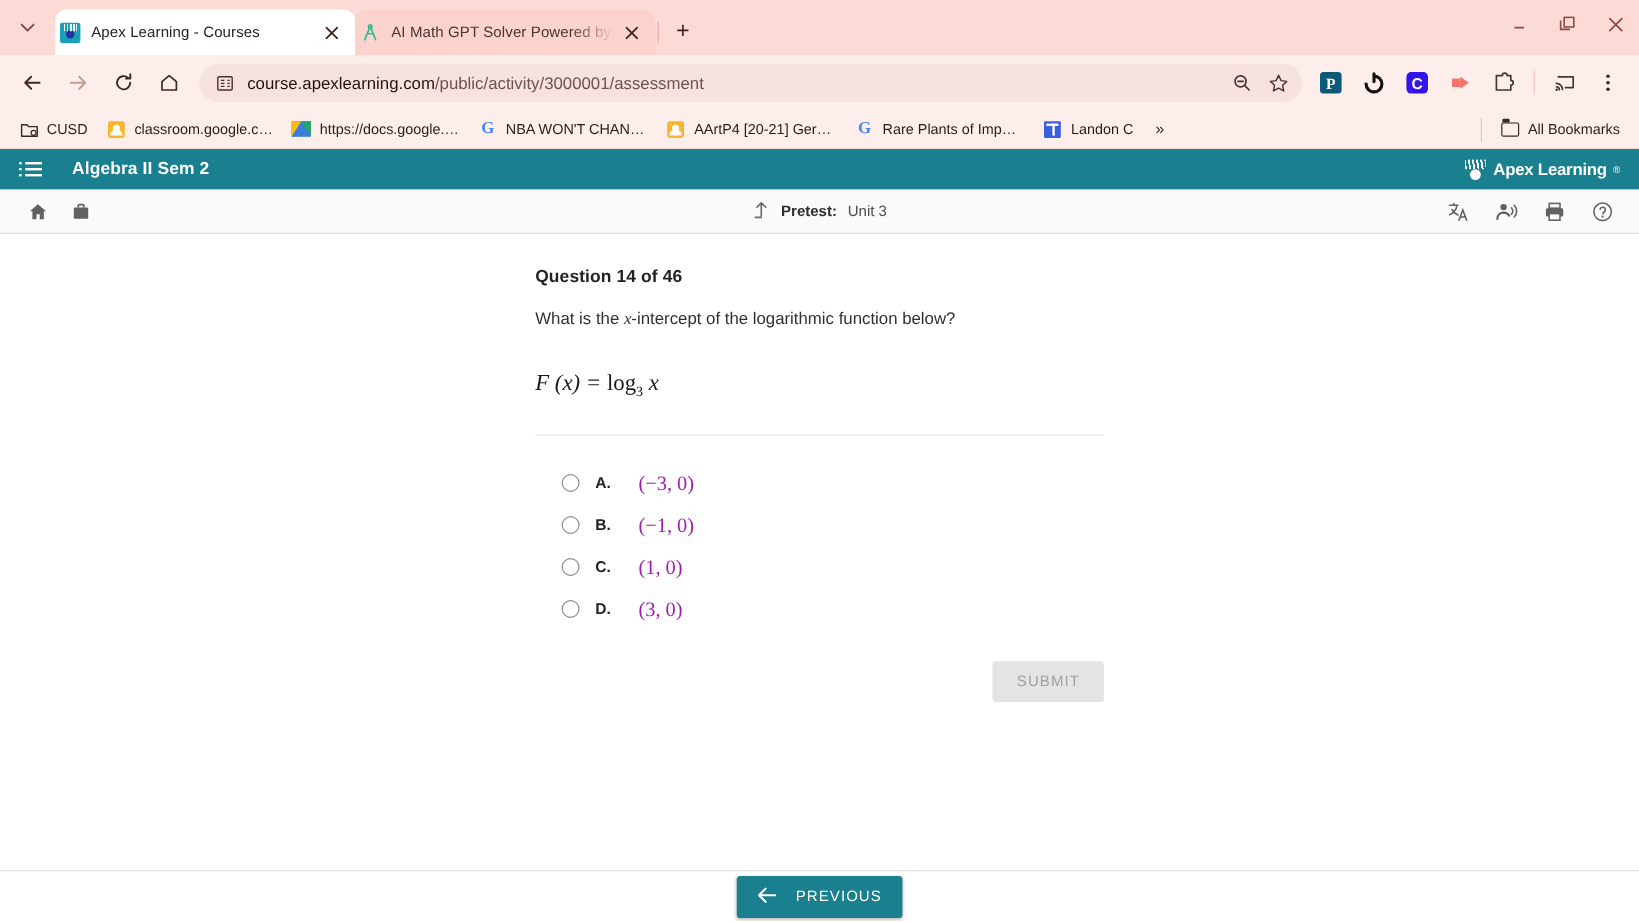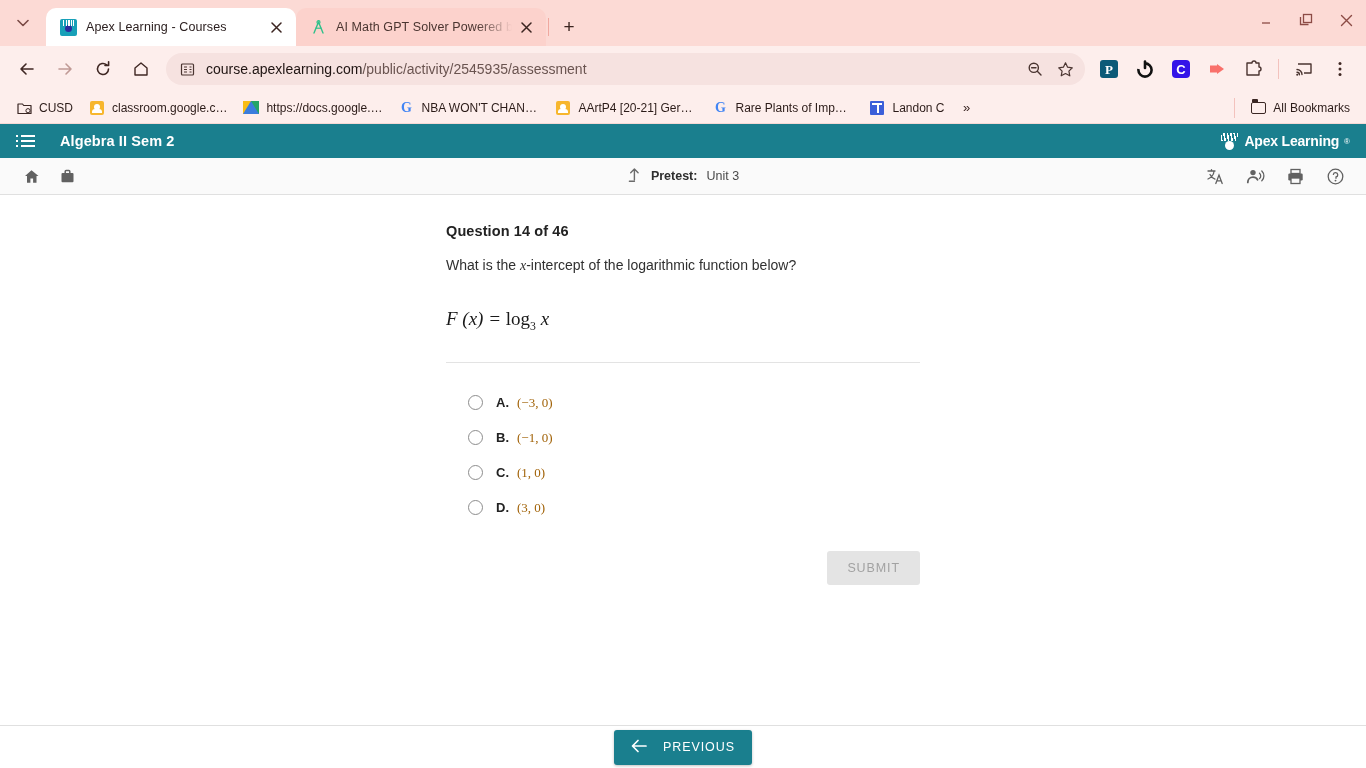--- a/index.html
+++ b/index.html
@@ -17,21 +17,21 @@
     height: 46px; background: #fcdad5;
     display: flex; align-items: flex-end; position: relative; flex: 0 0 46px;
   }
   .tabsearch {
     width: 46px; height: 40px; display: flex; align-items: center; justify-content: center;
     margin-bottom: 3px; cursor: pointer;
   }
 
   .tab {
     height: 38px; border-radius: 10px 10px 0 0;
-    display: flex; align-items: center; padding: 0 10px 0 14px;
+    display: flex; align-items: center; padding: 0 10px 0 4px;
     position: relative; cursor: pointer;
   }
   .tab.active { background: #ffffff; width: 250px; }
   .tab.inactive { background: #fcd2cc; width: 250px; }
   .tab .favicon { width: 17px; height: 17px; flex: 0 0 17px; margin-right: 9px; position: relative; }
   .tab .title {
     font-size: 12.5px; color: #2c2020; white-space: nowrap; overflow: hidden;
     flex: 1 1 auto; letter-spacing: 0.1px;
   }
   .tab.inactive .title {
@@ -159,21 +159,21 @@
   .qmath sub { font-size: 0.62em; }
   .divider { height:1px; background:#e3e3e3; margin-top: 28px; }
 
   .choices { margin-top: 22px; }
   .choice { display:flex; align-items:center; height: 35px; cursor:pointer; }
   .radio {
     width:15px;height:15px;border:1.3px solid #8d8d8d;border-radius:50%;
     flex:0 0 15px; margin-left: 22px; background:#fff; cursor:pointer;
   }
   .choice .ltr { font-size:13px; font-weight:700; color:#222; margin-left: 13px; width:16px;}
-  .choice .val { font-family:"Liberation Serif", serif; font-size:13px; color:#a16207; margin-left: 5px;}
+  .choice .val { font-family:"Liberation Serif", serif; font-size:17px; color:#a21caf; margin-left: 20px;}
 
   .submit-row { display:flex; justify-content:flex-end; margin-top: 26px; padding-right: 0px; }
   .submit-btn {
     background:#e4e4e4; color:#a2a2a2; border:none; border-radius:3px;
     font-size:12.5px; letter-spacing:0.9px; font-weight:400;
     padding: 10px 20px; cursor: default; font-family:"Liberation Sans", sans-serif;
   }
 
   .bottombar {
     height: 43px; border-top:1px solid #e0e0e0; background:#fff;
@@ -275,21 +275,21 @@
       </svg>
     </div>
 
     <div class="omnibox">
       <span class="siteicon">
         <svg width="15" height="15" viewBox="0 0 15 15">
           <rect x="1.5" y="2" width="12" height="11" stroke="#4a3430" stroke-width="1.2" fill="none" rx="1"></rect>
           <path d="M4 5 H7 M4 7.5 H7 M4 10 H7 M9.5 5 H11.5 M9.5 7.5 H11.5 M9.5 10 H11.5" stroke="#4a3430" stroke-width="1"></path>
         </svg>
       </span>
-      <span class="urltext"><span>course.apexlearning.com</span><span class="dim">/public/activity/2545935/assessment</span></span>
+      <span class="urltext"><span>course.apexlearning.com</span><span class="dim">/public/activity/3000001/assessment</span></span>
       <span class="obtn">
         <svg width="16" height="16" viewBox="0 0 16 16">
             <circle cx="6.8" cy="6.8" r="4.6" stroke="#4a3430" stroke-width="1.4" fill="none"></circle>
             <path d="M10.3 10.3 L14 14 M4.6 6.8 H9" stroke="#4a3430" stroke-width="1.4" stroke-linecap="round"></path>
           </svg>
       </span>
       <span class="obtn">
         <svg width="17" height="17" viewBox="0 0 17 17">
             <path d="M8.5 1.8 L10.6 6.2 L15.3 6.8 L11.9 10.1 L12.8 14.8 L8.5 12.5 L4.2 14.8 L5.1 10.1 L1.7 6.8 L6.4 6.2 Z" stroke="#4a3430" stroke-width="1.2" fill="none" stroke-linejoin="round"></path>
           </svg>

